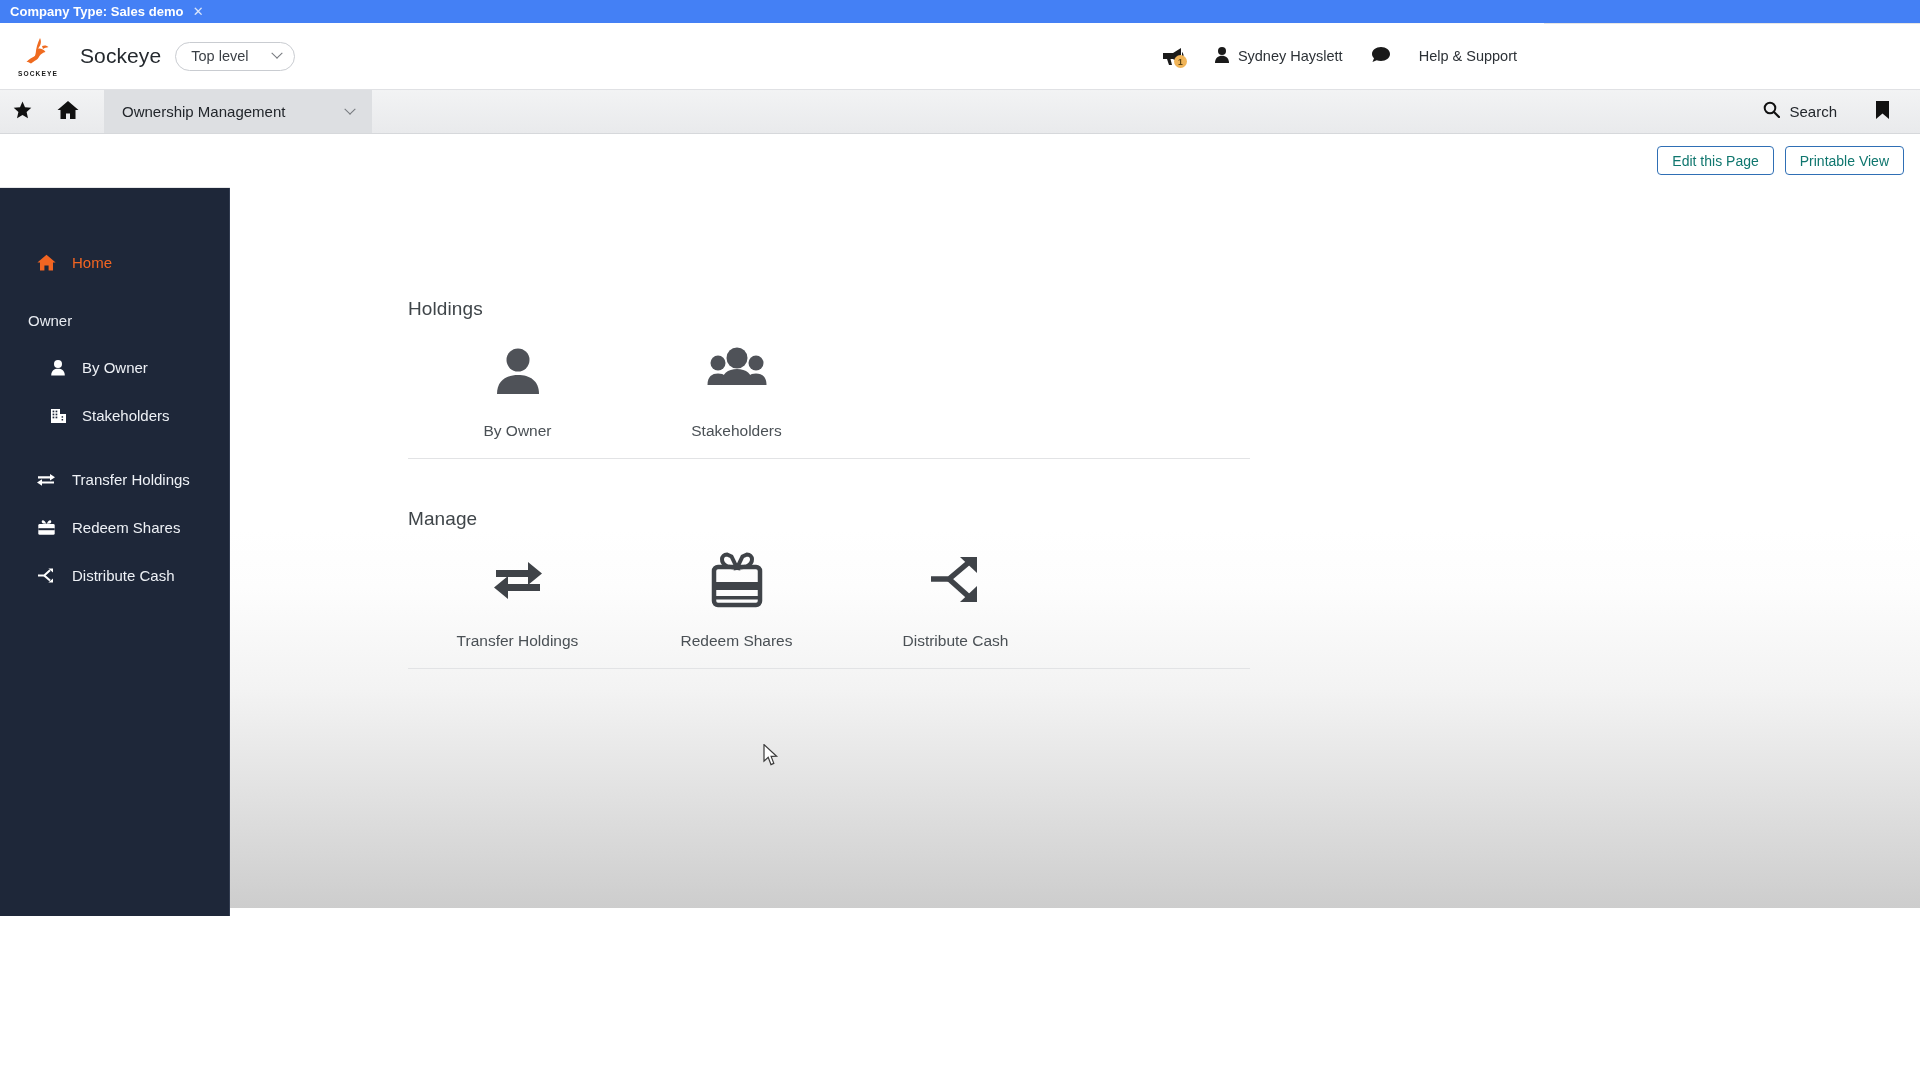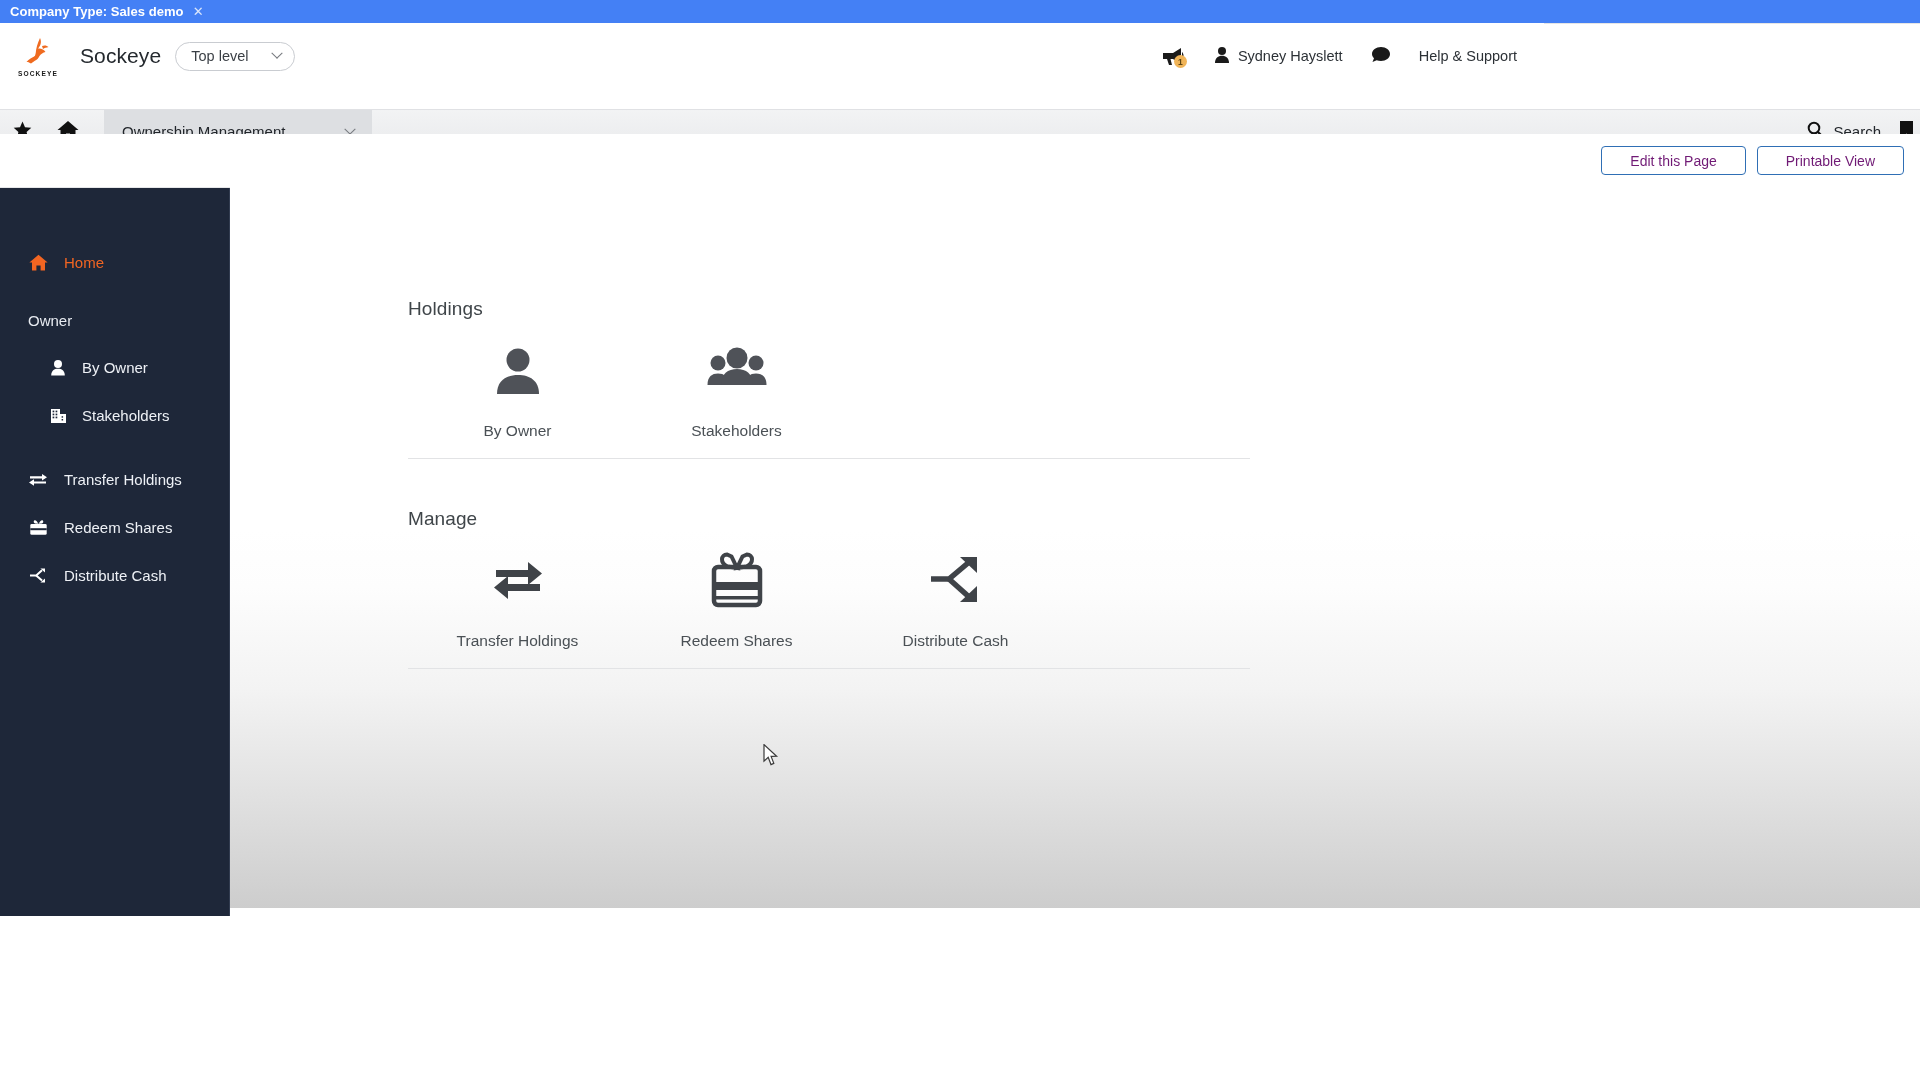--- a/index.html
+++ b/index.html
@@ -110,21 +110,21 @@
     display: flex; align-items: center; justify-content: center;
   }
 
   
   .app-nav {
     position: absolute; left: 0; top: 89px;
     width: 1920px; height: 45px;
     background: linear-gradient(#f2f3f4, #e9eaec);
     border-top: 1px solid #e0e1e4;
     border-bottom: 1px solid #d6d8db;
-    display: flex; align-items: stretch; margin-top: 20px;
+    display: flex; align-items: stretch;
   }
   .nav-icon-btn {
     width: 45px;
     display: flex; align-items: center; justify-content: center;
     cursor: pointer;
   }
   .nav-tab {
     width: 268px;
     background: #dddfe2;
     display: flex; align-items: center;
@@ -133,63 +133,63 @@
     margin-left: 14px;
   }
   .nav-tab-label {
     font-size: 15px; color: #22262b;
     white-space: nowrap;
   }
   .nav-tab .chev { margin-left: auto; }
   .nav-right {
     margin-left: auto;
     display: flex; align-items: center;
-    padding-right: 6px; gap: 14px;
+    padding-right: 30px; gap: 34px;
   }
   .nav-search {
     display: flex; align-items: center; gap: 9px;
     cursor: pointer; padding: 0 4px;
   }
   .nav-search-label { font-size: 15px; color: #22262b; }
 
   
   .action-bar {
     position: absolute; left: 0; top: 134px;
     width: 1920px; height: 54px;
     background: #ffffff;
     border-bottom: 1px solid #e6e7e9;
     display: flex; align-items: center; justify-content: flex-end;
     padding-right: 16px; gap: 11px;
   }
   .btn-outline {
     height: 29px;
-    padding: 0 28px;
+    padding: 0 14px;
     border: 1px solid #2f6fb5;
     border-radius: 4px;
     background: #ffffff;
-    color: #701a75;
+    color: #0f766e;
     font-size: 14px;
     font-family: "Liberation Sans", sans-serif;
     display: flex; align-items: center;
     cursor: pointer;
     white-space: nowrap;
   }
 
   
   .sidebar {
     position: absolute; left: 0; top: 188px;
     width: 230px; height: 728px;
     background: #1e2739;
     border-right: 1px solid #323c50;
     padding-top: 50px;
   }
   .side-item {
     height: 48px;
     display: flex; align-items: center;
-    padding-left: 28px;
+    padding-left: 36px;
     gap: 16px;
     cursor: pointer;
   }
   .side-item.indent { padding-left: 48px; gap: 14px; }
   .side-label { font-size: 15px; color: #eef1f6; white-space: nowrap; }
   .side-item.active .side-label { color: #f26522; }
   .side-section {
     height: 46px;
     display: flex; align-items: center;
     padding-left: 28px;

